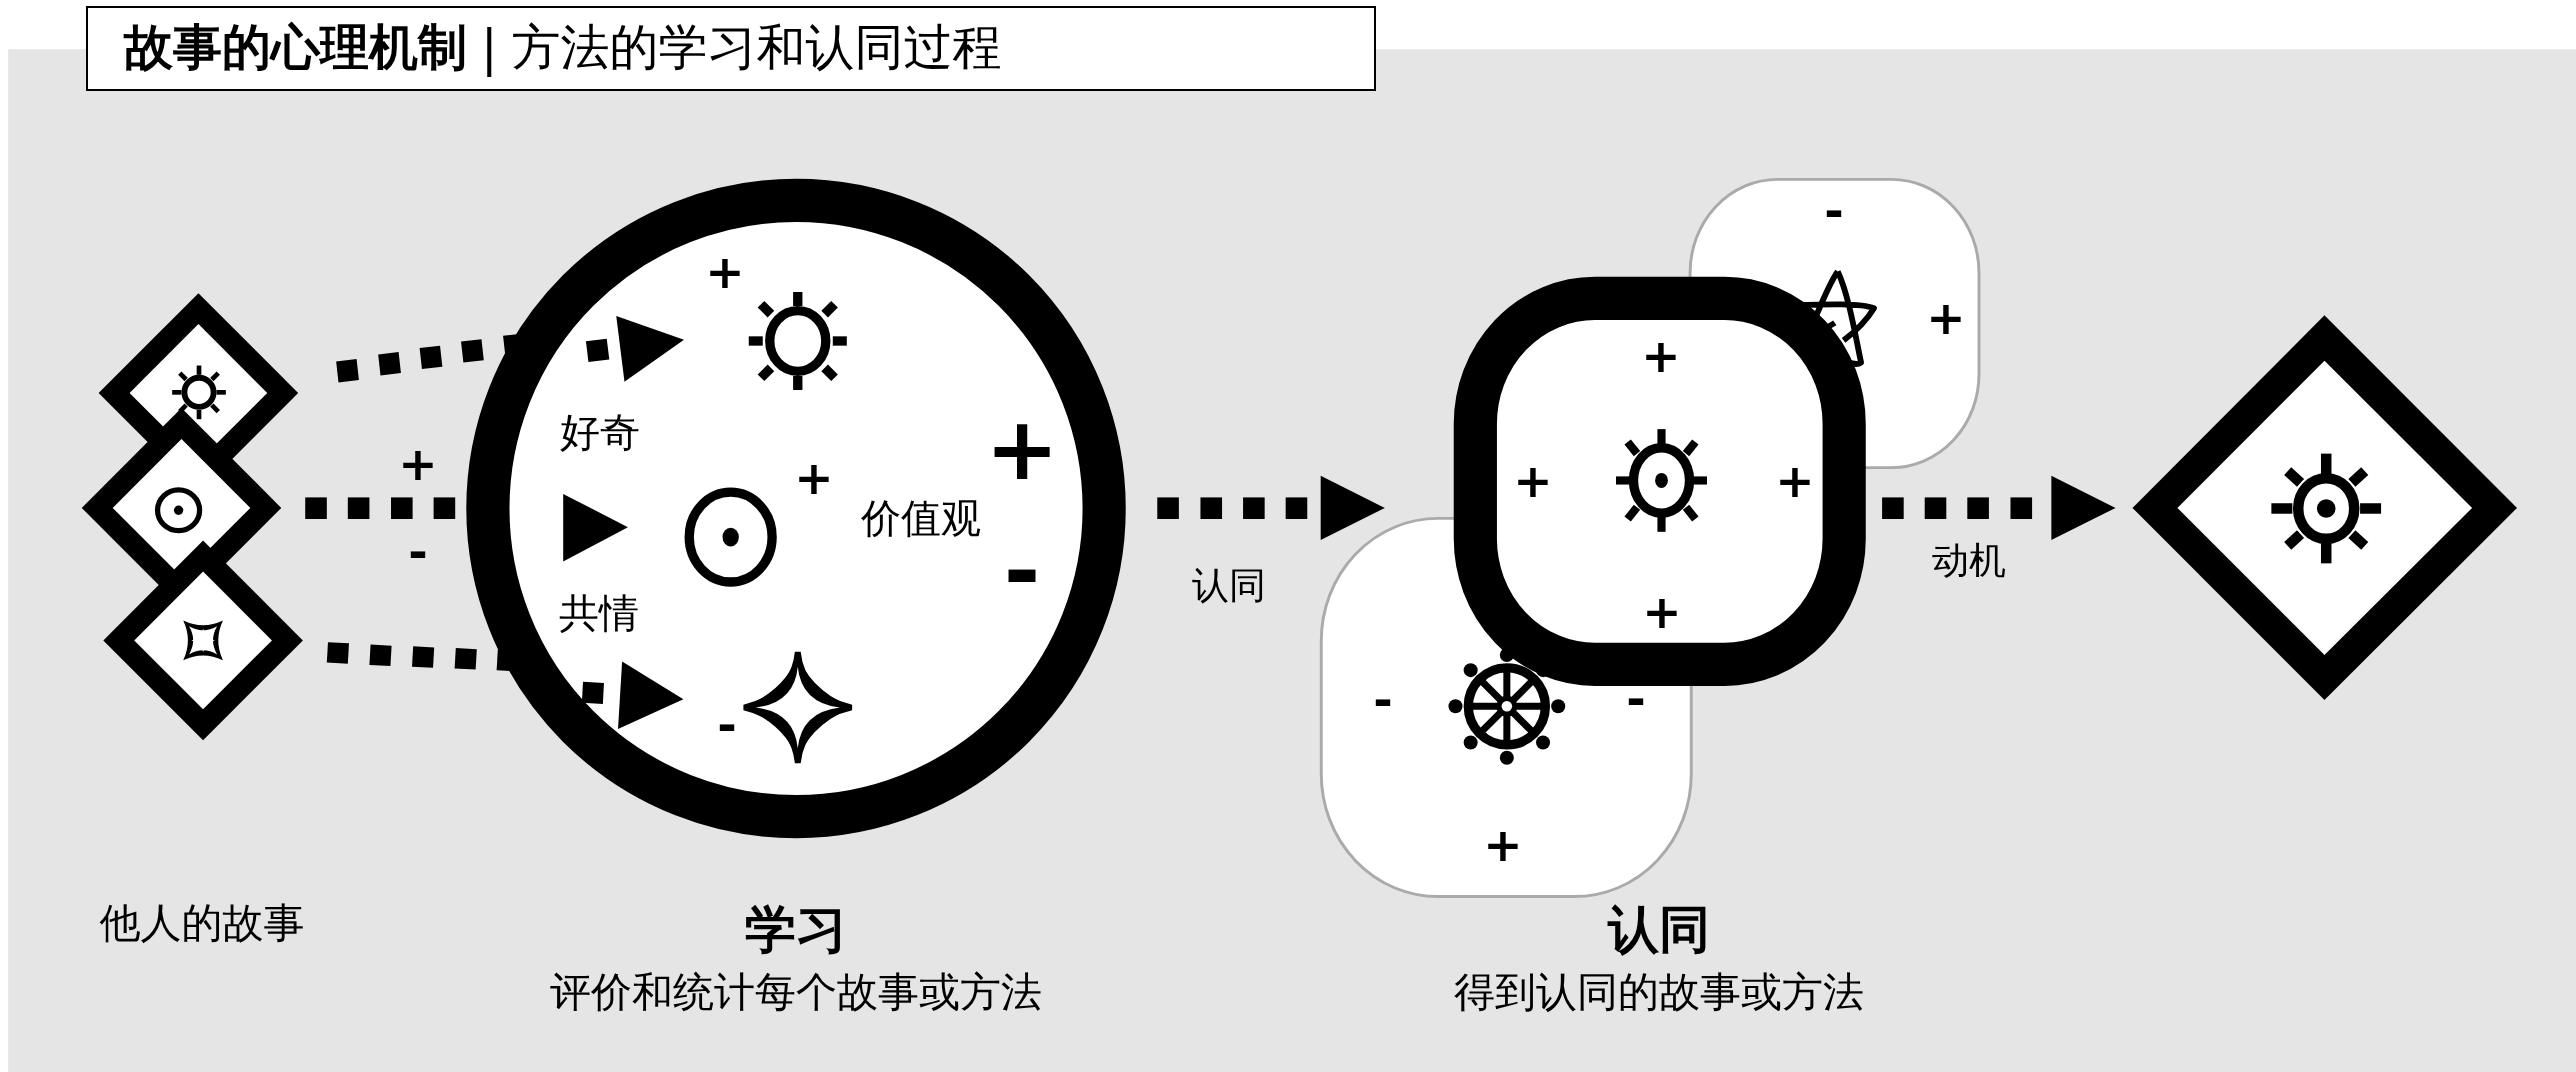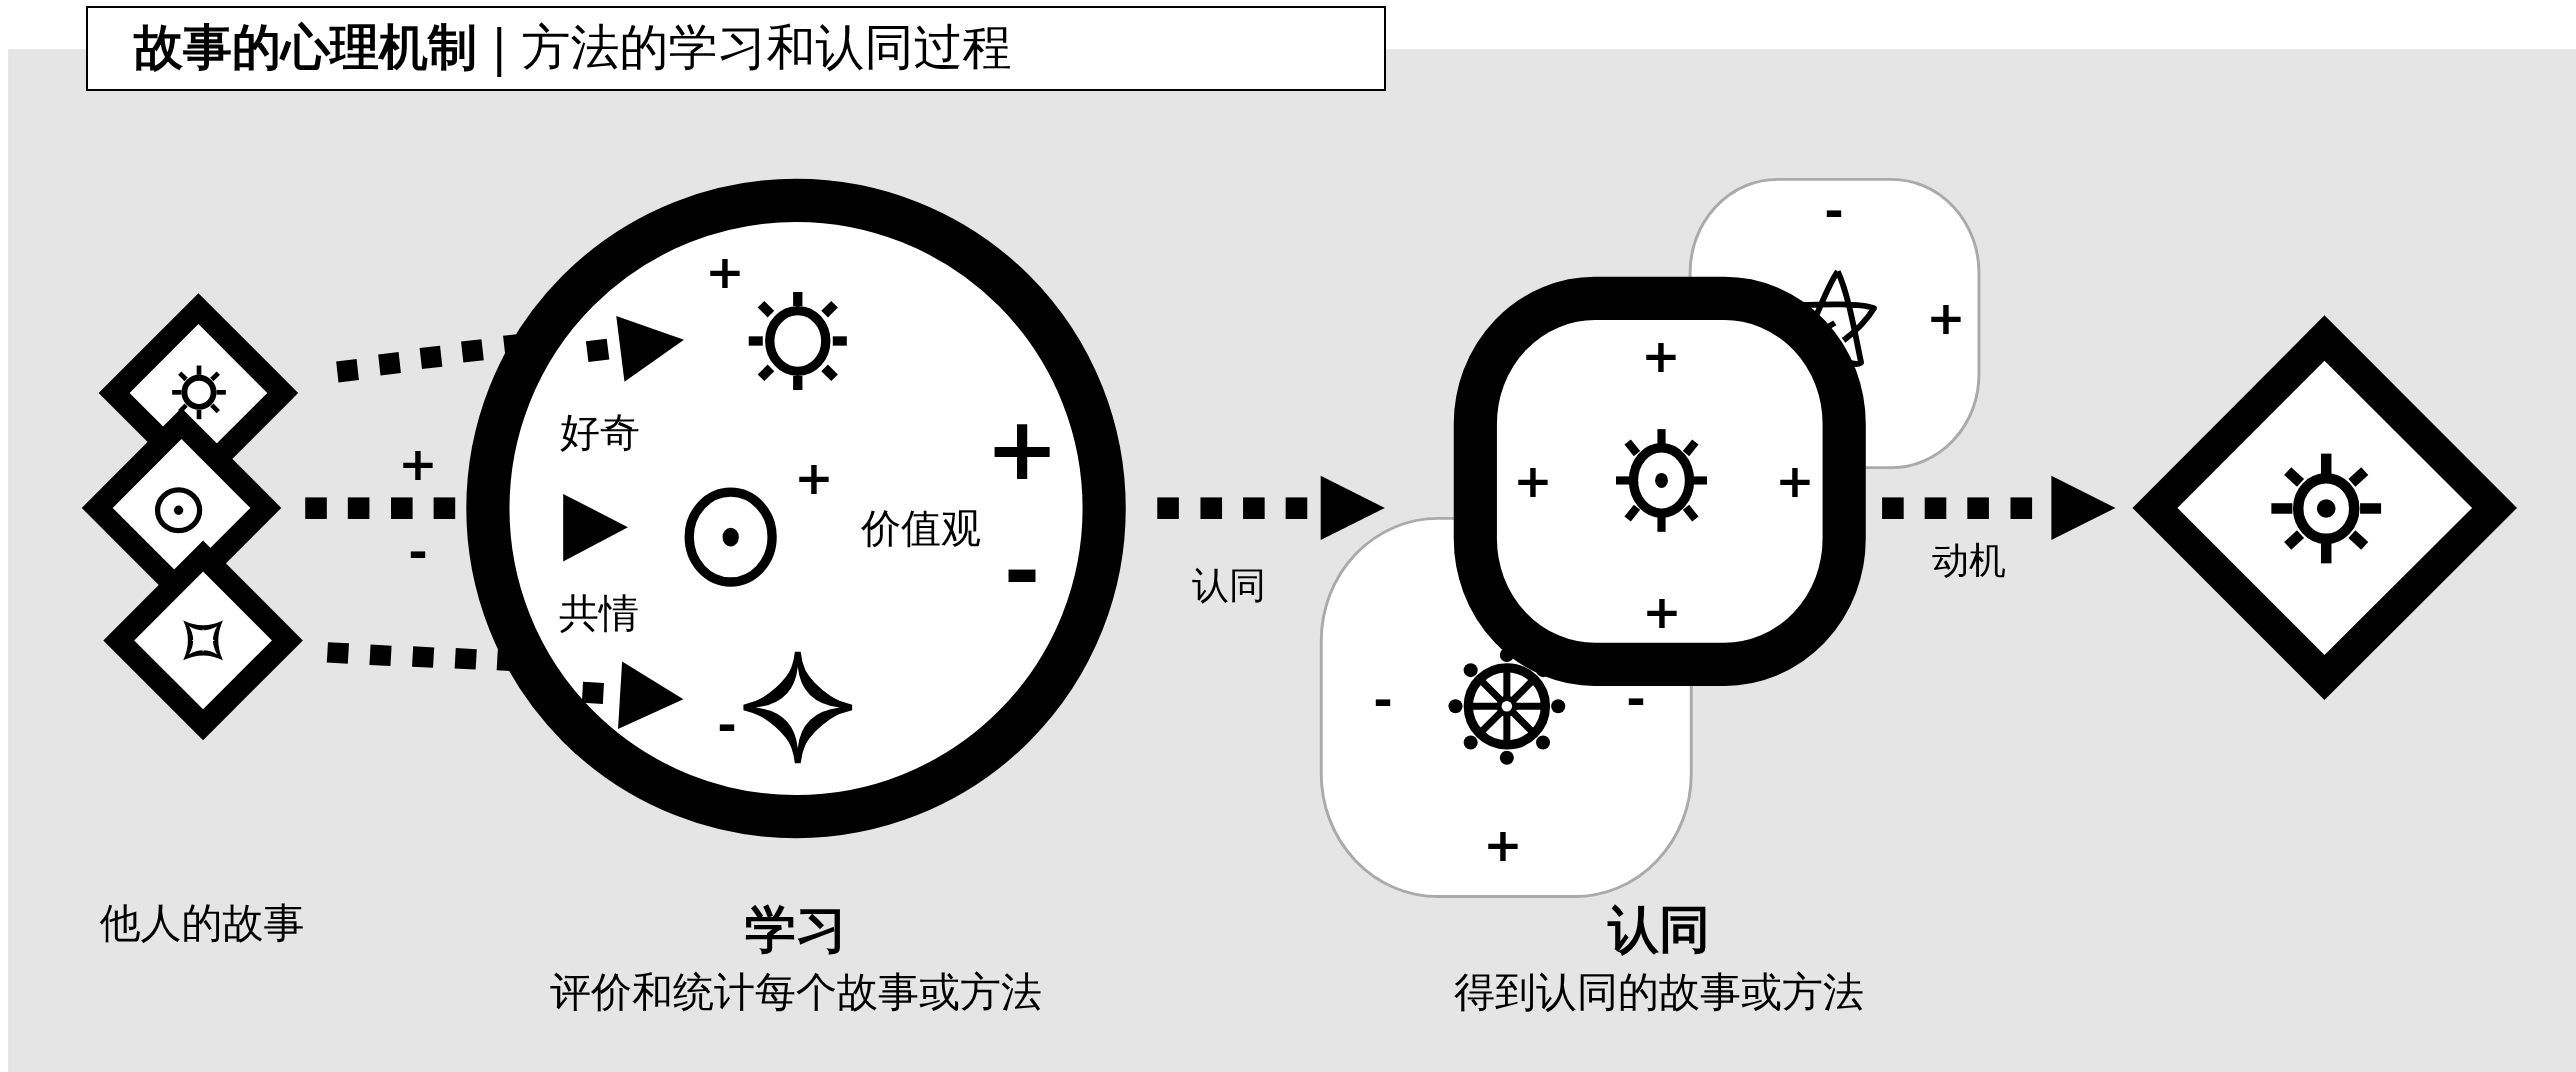--- a/index.html
+++ b/index.html
@@ -3,21 +3,21 @@
   <meta charset="utf-8">
   <style>
     html, body { margin: 0; padding: 0; background: #ffffff; }
     body { width: 2576px; height: 1073px; overflow: hidden; position: relative; }
     svg { position: absolute; left: 0; top: 0; }
     .title-box {
       position: absolute; left: 86px; top: 5.8px; width: 1286px; height: 81px;
       border: 2.9px solid #000; background: #fff; box-sizing: content-box;
       display: flex; align-items: center;
       font-family: "DejaVu Sans", "Liberation Sans", sans-serif;
-      font-size: 49px; color: #000; white-space: nowrap; padding-left: 10px;
+      font-size: 49px; color: #000; white-space: nowrap;
     }
     .title-main { font-weight: bold; margin-left: 36px; }
     .title-sep { margin: 0 14px; font-weight: normal; }
     .title-sub { font-weight: normal; }
     .label { position: absolute; font-family: "DejaVu Sans", "Liberation Sans", sans-serif; color: #000; white-space: nowrap; transform: translateX(-50%); text-align: center; }
     .stage-name { font-weight: bold; font-size: 51px; }
     .stage-desc { font-size: 41px; }
     .mid-label { position: absolute; font-family: "DejaVu Sans", "Liberation Sans", sans-serif; font-size: 37px; color: #000; white-space: nowrap; margin-top: 11px; }
     .sign { position: absolute; font-family: "DejaVu Sans", "Liberation Sans", sans-serif; color: #000; font-weight: bold; transform: translate(-50%, -50%); line-height: 1; }
   </style>
@@ -214,21 +214,21 @@
   <span class="title-main">故事的心理机制</span>
   <span class="title-sep">|</span>
   <span class="title-sub">方法的学习和认同过程</span>
 </div>
 
 <span class="sign" style="left:418px; top:463px; font-size:47px;">+</span>
 <span class="sign" style="left:418px; top:551px; font-size:47px;">-</span>
 
 <span class="mid-label" style="left:560px; top:394px; font-size:40px;">好奇</span>
 <span class="mid-label" style="left:559px; top:575px; font-size:40px;">共情</span>
-<span class="mid-label" style="left:861px; top:490px; font-size:40px;">价值观</span>
+<span class="mid-label" style="left:861px; top:480px; font-size:40px;">价值观</span>
 
 <span class="sign" style="left:725px; top:271px; font-size:47px;">+</span>
 <span class="sign" style="left:814px; top:477px; font-size:47px;">+</span>
 <span class="sign" style="left:727px; top:724px; font-size:47px;">-</span>
 <span class="sign" style="left:1022px; top:449px; font-size:88px;">+</span>
 <span class="sign" style="left:1022px; top:571px; font-size:88px;">-</span>
 
 <span class="mid-label" style="left:1192px; top:550px;">认同</span>
 <span class="mid-label" style="left:1932px; top:525px;">动机</span>
 

